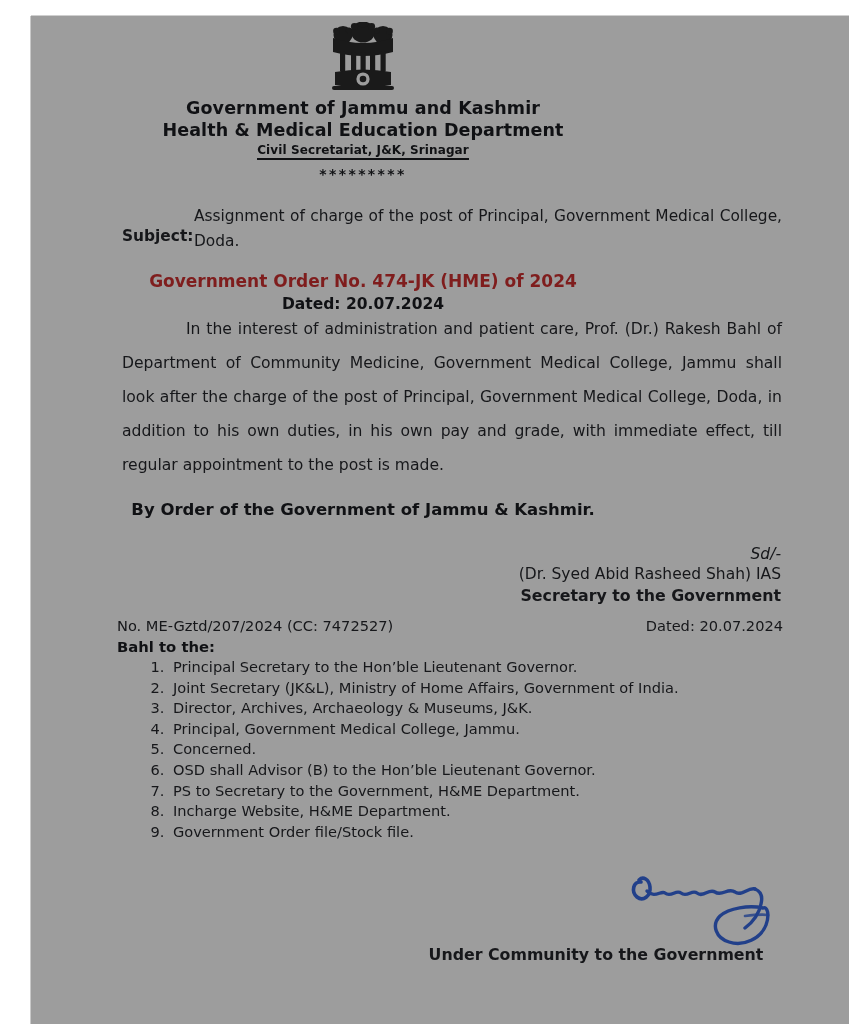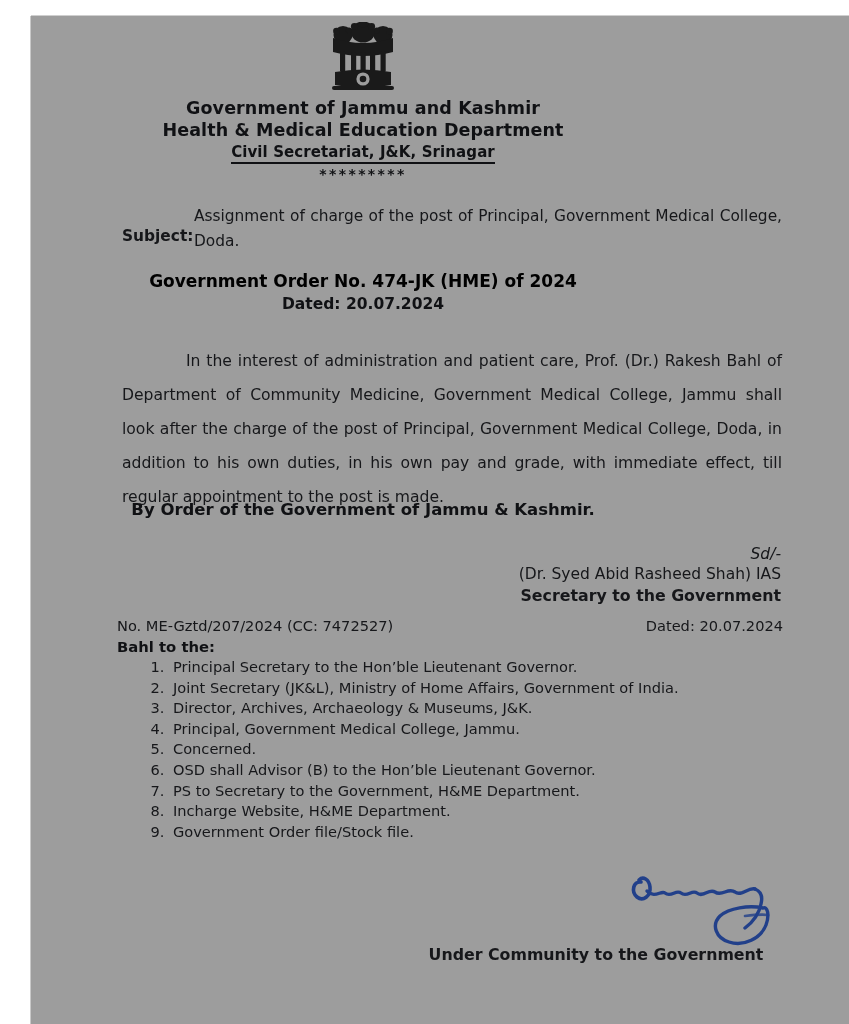--- a/index.html
+++ b/index.html
@@ -58,21 +58,21 @@
     position: absolute;
     left: 0; right: 0;
     text-align: center;
     font-family: "DejaVu Sans", sans-serif;
     font-weight: bold;
     color: #101114;
     letter-spacing: 0.1px;
   }
   #hdr-gov   { top: 82px;  font-size: 17.5px; }
   #hdr-dept  { top: 104px; font-size: 17.5px; }
-  #hdr-sec   { top: 127px; font-size: 15px; }
+  #hdr-sec   { top: 127px; font-size: 12px; }
   #hdr-sec span { border-bottom: 2px solid #101114; padding-bottom: 1px; }
   #hdr-stars { top: 150px; font-size: 14px; letter-spacing: 2.4px; }
 
   
   #subject-block {
     position: absolute;
     left: 91px;
     top: 188px;
     width: 660px;
     font-size: 15.4px;
@@ -92,37 +92,37 @@
   }
 
   
   #order-no {
     position: absolute;
     left: 0; right: 0;
     top: 255px;
     text-align: center;
     font-weight: bold;
     font-size: 17px;
-    color: #000000;
+    color: #7f1d1d;
   }
   #order-date {
     position: absolute;
     left: 0; right: 0;
     top: 279px;
     text-align: center;
     font-weight: bold;
     font-size: 15.5px;
     color: #101114;
   }
 
   
   #body-para {
     position: absolute;
     left: 91px;
-    top: 328px;
+    top: 296px;
     width: 660px;
     font-size: 15.6px;
     line-height: 34px;
     text-align: justify;
     text-justify: inter-word;
     text-indent: 64px;
     color: #16171a;
   }
 
   

